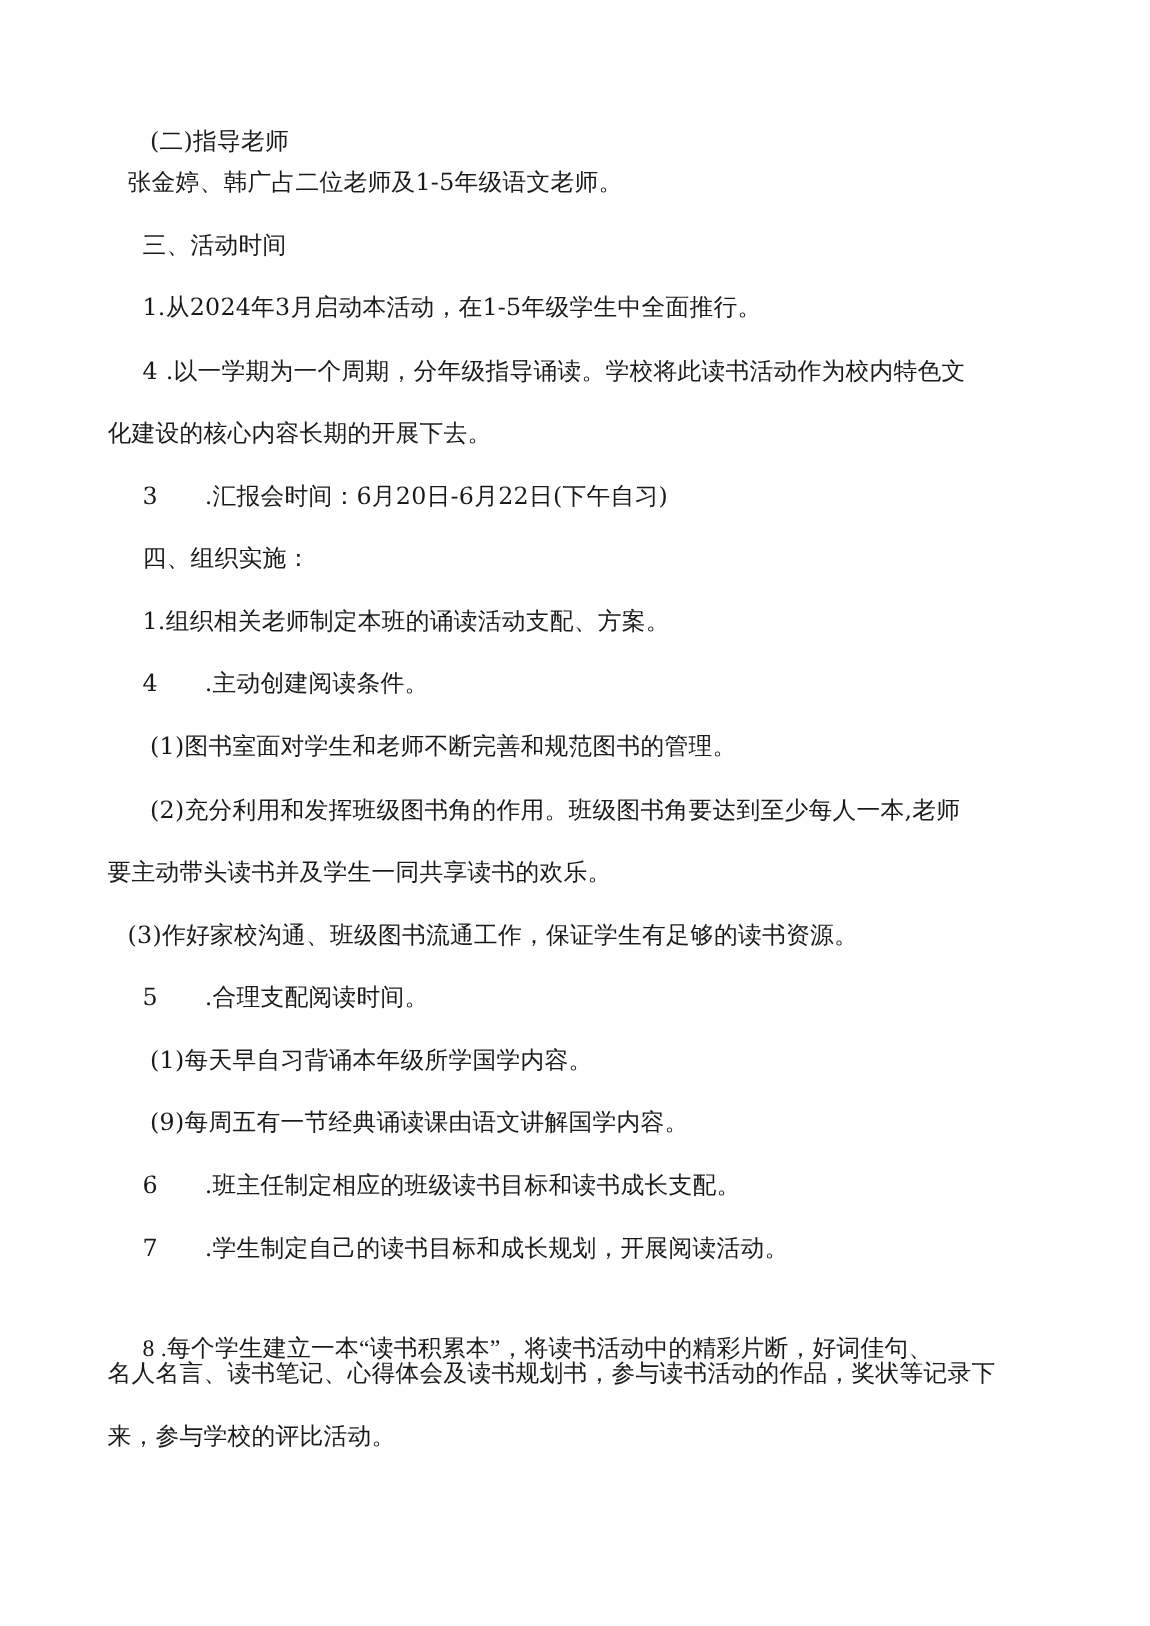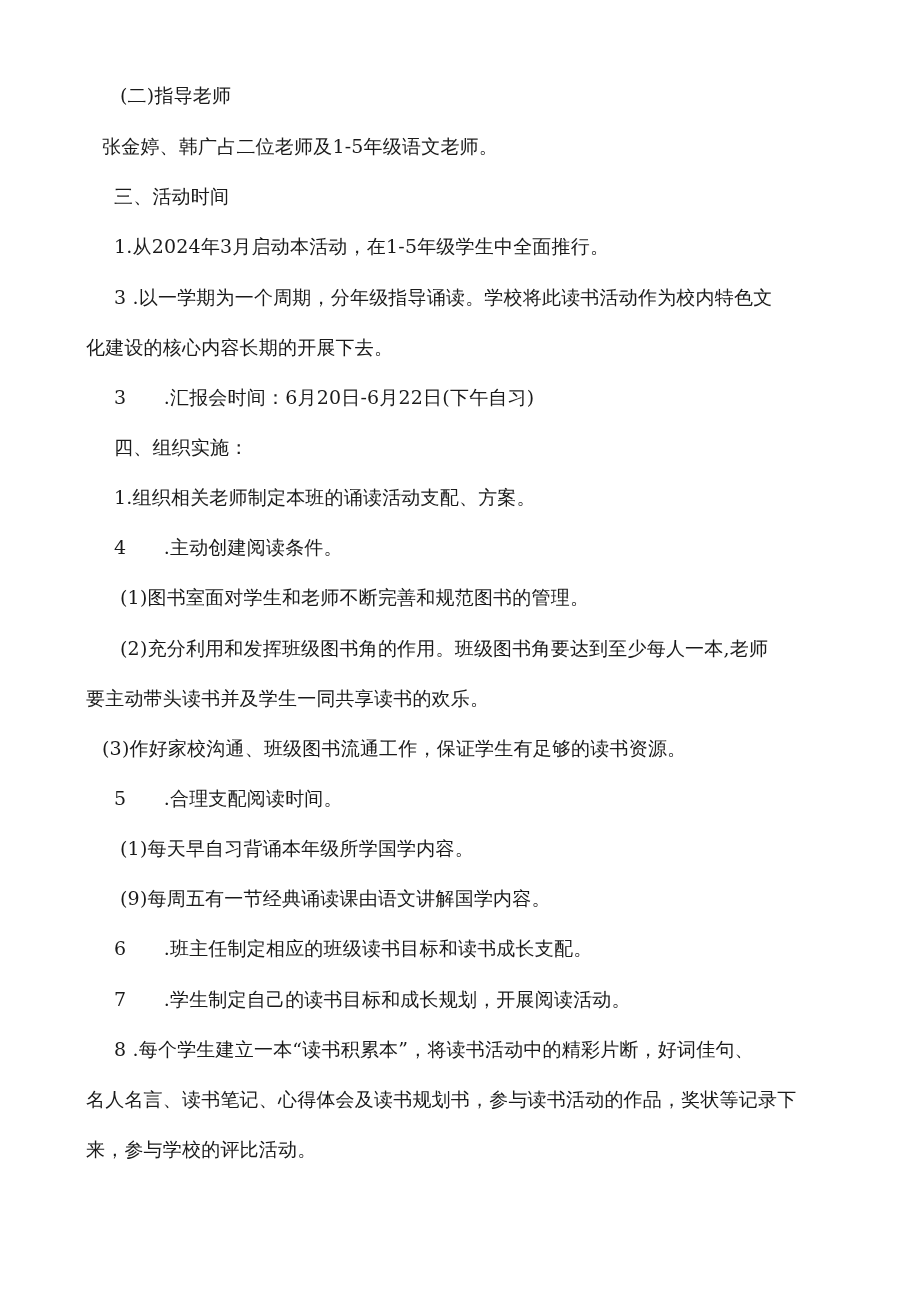--- a/index.html
+++ b/index.html
@@ -4,35 +4,35 @@
 <style>
   html, body { margin: 0; padding: 0; background: #ffffff; }
   body { width: 920px; height: 1301px; position: relative; overflow: hidden;
          font-family: "DejaVu Serif", "Liberation Serif", serif; color: #1a1a1a; }
   .line { position: absolute; font-size: 19px; line-height: 24px; white-space: nowrap; letter-spacing: 0.2px; }
 </style>
 </head>
 <body>
 
 <div id="doc">
-  <div class="line" style="left: 120px; top: 83px; white-space: pre;">(二)指导老师</div>
+  <div class="line" style="left: 120px; top: 101px; white-space: pre;">(二)指导老师</div>
   <div class="line" style="left: 102px; top: 134px; white-space: pre;">张金婷、韩广占二位老师及1-5年级语文老师。</div>
   <div class="line" style="left: 114px; top: 184px; white-space: pre;">三、活动时间</div>
   <div class="line" style="left: 114px; top: 234px; white-space: pre;">1.从2024年3月启动本活动，在1-5年级学生中全面推行。</div>
-  <div class="line" style="left: 114px; top: 285px; white-space: pre;">3 .以一学期为一个周期，分年级指导诵读。学校将此读书活动作为校内特色文</div>
+  <div class="line" style="left: 114px; top: 285px; white-space: pre;">4 .以一学期为一个周期，分年级指导诵读。学校将此读书活动作为校内特色文</div>
   <div class="line" style="left: 86px; top: 335px; white-space: pre;">化建设的核心内容长期的开展下去。</div>
   <div class="line" style="left: 114px; top: 385px; white-space: pre;">3      .汇报会时间：6月20日-6月22日(下午自习)</div>
   <div class="line" style="left: 114px; top: 435px; white-space: pre;">四、组织实施：</div>
   <div class="line" style="left: 114px; top: 485px; white-space: pre;">1.组织相关老师制定本班的诵读活动支配、方案。</div>
   <div class="line" style="left: 114px; top: 535px; white-space: pre;">4      .主动创建阅读条件。</div>
   <div class="line" style="left: 120px; top: 585px; white-space: pre;">(1)图书室面对学生和老师不断完善和规范图书的管理。</div>
   <div class="line" style="left: 120px; top: 636px; white-space: pre;">(2)充分利用和发挥班级图书角的作用。班级图书角要达到至少每人一本,老师</div>
   <div class="line" style="left: 86px; top: 686px; white-space: pre;">要主动带头读书并及学生一同共享读书的欢乐。</div>
   <div class="line" style="left: 102px; top: 736px; white-space: pre;">(3)作好家校沟通、班级图书流通工作，保证学生有足够的读书资源。</div>
   <div class="line" style="left: 114px; top: 786px; white-space: pre; text-align: right;">5      .合理支配阅读时间。</div>
   <div class="line" style="left: 120px; top: 836px; white-space: pre; text-align: right;">(1)每天早自习背诵本年级所学国学内容。</div>
   <div class="line" style="left: 120px; top: 886px; white-space: pre;">(9)每周五有一节经典诵读课由语文讲解国学内容。</div>
   <div class="line" style="left: 114px; top: 936px; white-space: pre;">6      .班主任制定相应的班级读书目标和读书成长支配。</div>
   <div class="line" style="left: 114px; top: 987px; white-space: pre; text-align: center;">7      .学生制定自己的读书目标和成长规划，开展阅读活动。</div>
-  <div class="line" style="left: 114px; top: 1037px; white-space: pre;">8 .每个学生建立一本“读书积累本”，将读书活动中的精彩片断，好词佳句、</div>
+  <div class="line" style="left: 114px; top: 1068px; white-space: pre; font-family: Liberation Serif, serif;">8 .每个学生建立一本“读书积累本”，将读书活动中的精彩片断，好词佳句、</div>
   <div class="line" style="left: 86px; top: 1087px; white-space: pre;">名人名言、读书笔记、心得体会及读书规划书，参与读书活动的作品，奖状等记录下</div>
   <div class="line" style="left: 86px; top: 1137px; white-space: pre;">来，参与学校的评比活动。</div>
 </div>
 
 </body></html>

